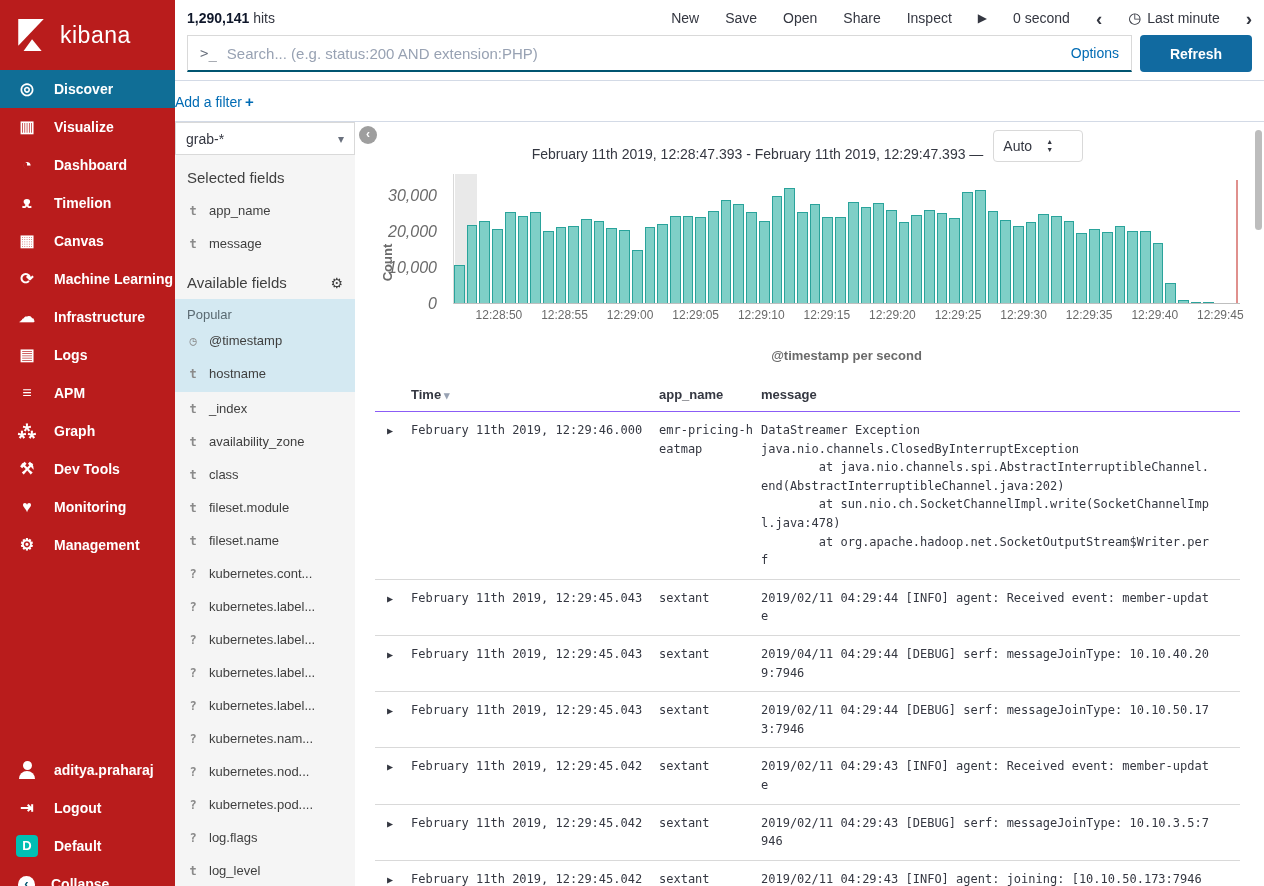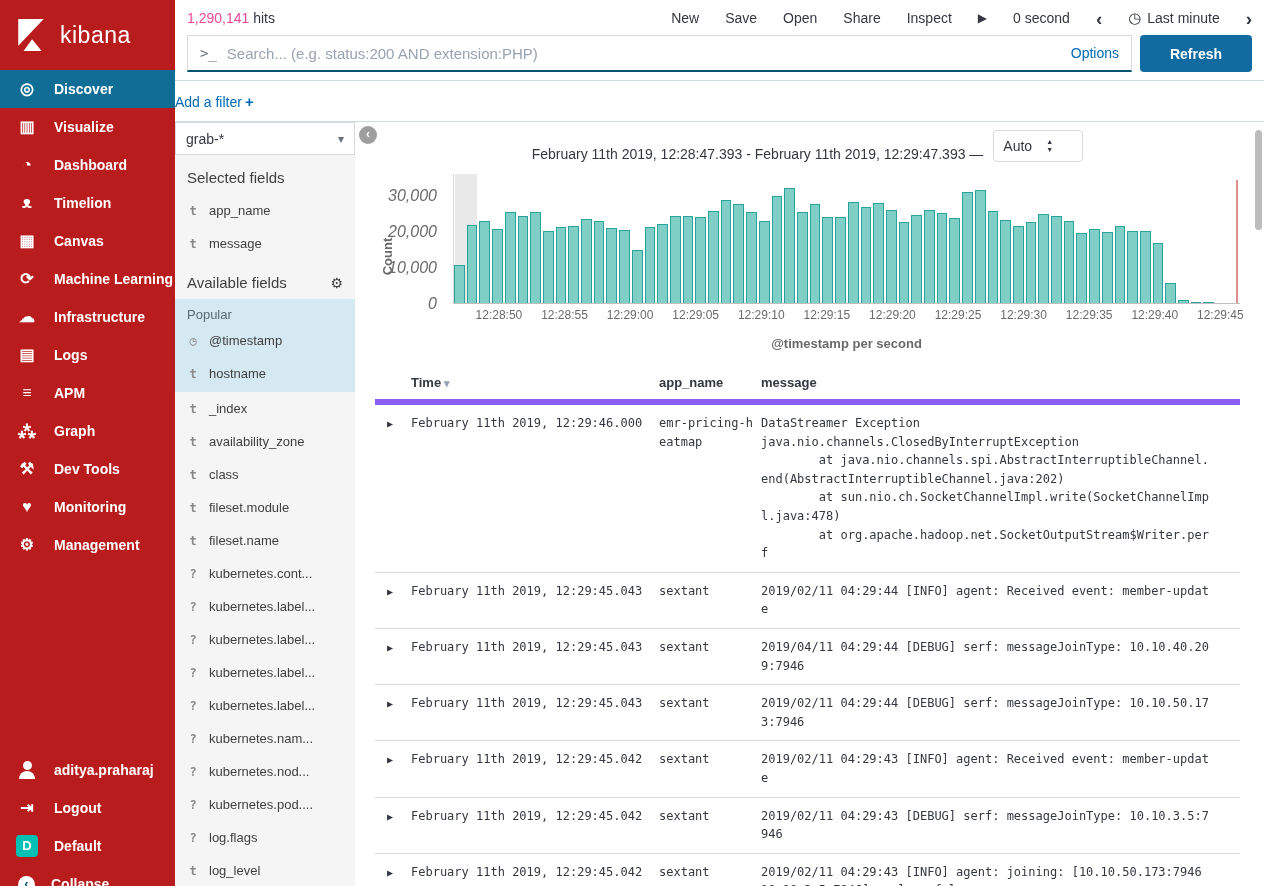--- a/index.html
+++ b/index.html
@@ -23,21 +23,21 @@
   .icon.badge { background:#00BFB3; color:#fff; width:22px; height:22px; border-radius:4px;
     font-size:13px; font-weight:700; line-height:22px; }
   .icon.circle { background:#fff; color:#005571; width:17px; height:17px; border-radius:50%;
     font-size:13px; font-weight:700; line-height:15px; margin-left:2px; }
 
   
   .main { flex:1; display:flex; flex-direction:column; position:relative; }
 
   .topbar { padding:6px 12px 8px 12px; border-bottom:1px solid #D3DAE6; }
   .topbar-row1 { display:flex; align-items:center; font-size:14px; color:#343741; height:24px; }
-  .hits b { font-weight:400; color:#ec4899; }
+  .hits b { font-weight:700; color:#0f172a; }
   .topnav { margin-left:auto; display:flex; align-items:center; gap:26px; }
   .topnav .tn { cursor:pointer; color:#343741; }
   .play { font-size:12px; cursor:pointer; }
   .chev { font-size:19px; font-weight:700; cursor:pointer; line-height:1; }
   .clockgrp { display:flex; align-items:center; gap:6px; cursor:pointer; }
   .clock-ic { font-size:15px; }
   .topbar-row2 { display:flex; margin-top:5px; gap:8px; }
   .searchbox { flex:1; display:flex; align-items:center; border:1px solid #D9D9D9;
     border-bottom:2px solid #005571; height:37px; padding:0 12px; background:#fff; }
   .prompt { font-family:"DejaVu Sans Mono", monospace; color:#69707D; font-size:14px; margin-right:10px; }
@@ -87,24 +87,24 @@
   .yaxis .ytick { position:absolute; right:16px; transform:translateY(50%); font-size:16px; color:#6A6A6A;font-style:italic; }
   .plot-col { flex:1; }
   .plot { height:130px; position:relative; display:flex; align-items:flex-end;
     border-left:1px solid #D9D9D9; border-bottom:1px solid #BFBFBF; padding-right:24px; }
   .partial-band { position:absolute; left:1px; top:0; bottom:0; width:22px; background:#E9E9E9; }
   .now-marker { position:absolute; right:2px; top:6px; bottom:0; width:2px; background:#E0908D; }
   .plot .bar { flex:1; margin-right:2px; background:#7FCFC7; border:1px solid #2AA39B;
     border-bottom:none; position:relative; z-index:1; cursor:pointer; }
   .xticks { position:relative; height:20px; margin-top:4px; padding-right:24px; }
   .xticks .xtick { position:absolute; transform:translateX(-50%); font-size:12px; color:#6A6A6A; white-space:nowrap; }
-  .xaxis-label { text-align:center; font-size:13px; font-weight:700; color:#6A6A6A; margin-top:8px; }
+  .xaxis-label { text-align:center; font-size:13px; font-weight:700; color:#6A6A6A; margin-top:20px; }
 
   .doc-table { margin-top:16px; width:100%; }
-  .thead { display:flex; padding:8px 0 9px 0; border-bottom:6px solid #8b5cf6; }
+  .thead { display:flex; padding:8px 0 9px 0; border-bottom:1px solid #8b5cf6; }
   .th { font-size:13px; font-weight:700; color:#343741; }
   .col-expand { width:36px; flex:0 0 36px; }
   .col-time { width:248px; flex:0 0 248px; }
   .col-app { width:102px; flex:0 0 102px; }
   .col-msg { flex:1; }
   .sort-caret { color:#98A2B3; font-size:11px; margin-left:3px; }
   .trow { display:flex; border-bottom:1px solid #D9D9D9; padding:9px 0; font-family:"DejaVu Sans Mono", monospace;
     font-size:12px; color:#343741; line-height:1.55; }
   .expand-caret { color:#343741; font-size:10px; cursor:pointer; padding-left:12px; }
   .cell-time { white-space:nowrap; }

